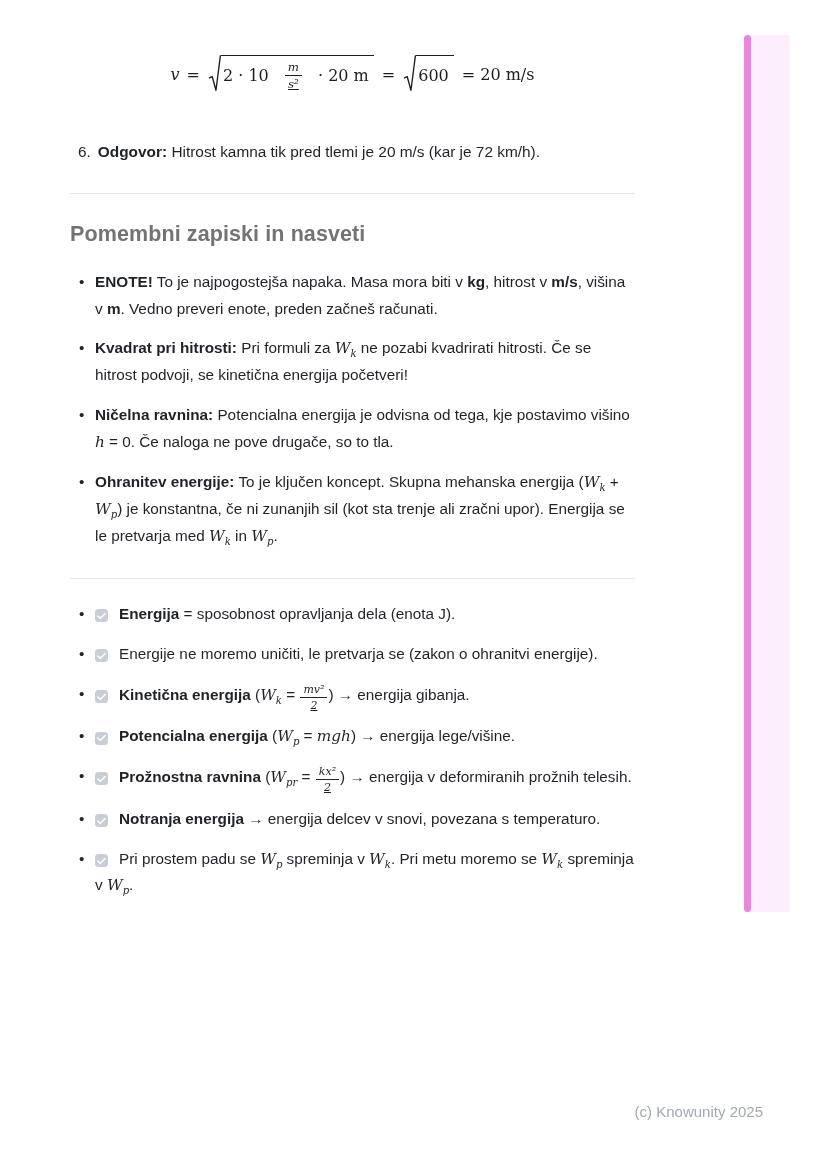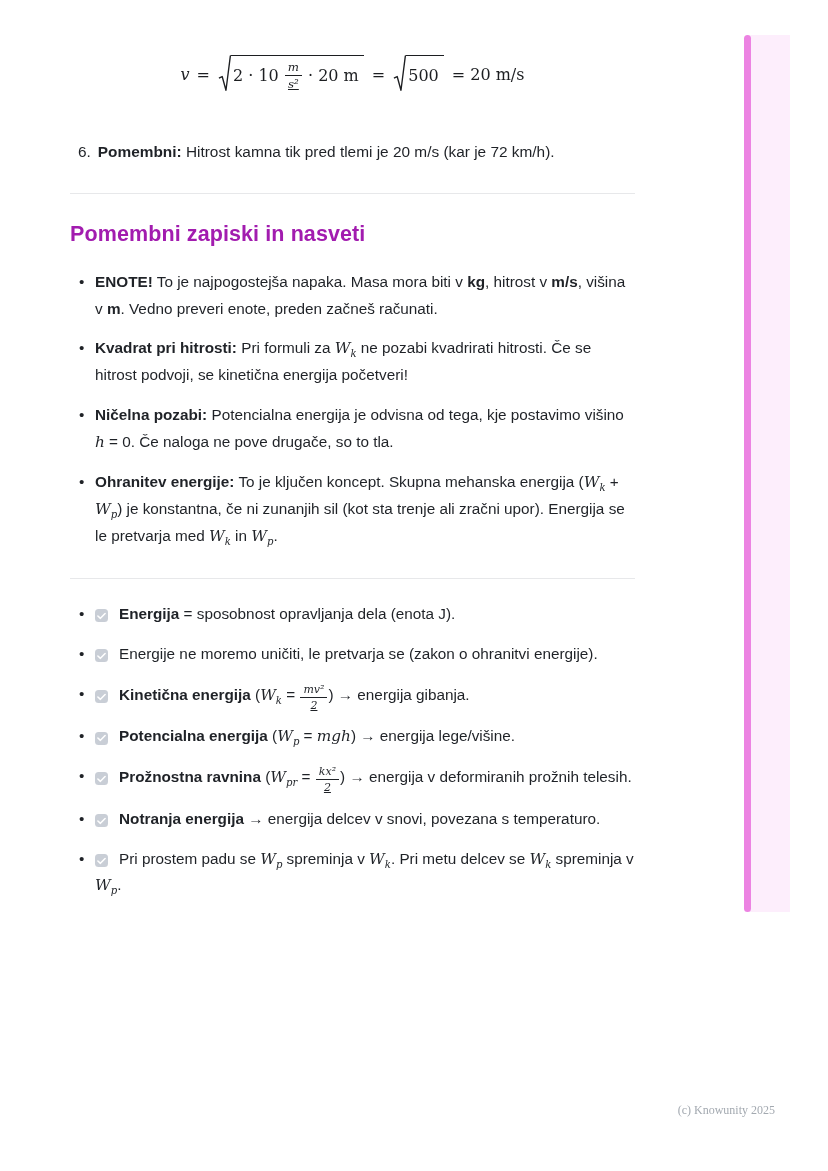--- a/index.html
+++ b/index.html
@@ -18,37 +18,37 @@
     display:flex; justify-content:center; align-items:center; gap:7px;
     font-family:"DejaVu Serif","Liberation Serif",serif; font-size:16px;
     color:#1c1e21; min-height:44px;
   }
   .mvar { font-family:"DejaVu Serif","Liberation Serif",serif; font-style:italic; }
   sub { font-size:0.66em; line-height:0; }
   .sqrt { display:inline-flex; align-items:stretch; margin:0 1px; }
   .radsvg { width:13px; flex:0 0 13px; display:block; }
   .sqrt .inner {
     border-top:1.4px solid currentColor; padding:2px 5px 0 2px;
-    display:inline-flex; align-items:center; gap:5px;
+    display:inline-flex; align-items:center; gap:15px;
   }
   .frac { display:inline-flex; flex-direction:column; align-items:center;
           font-size:0.74em; line-height:1.2; margin:0 1px; vertical-align:middle; }
   .frac .num { border-bottom:1px solid currentColor; padding:0 3px 1px; }
   .frac .den { padding-top:1px;text-decoration:underline; }
   .btext .frac { font-size:0.72em; display:inline-flex; transform:translateY(2px); }
 
   
   .answer { display:flex; margin-top:44px; padding-left:8px; line-height:1.6; font-size:15.4px; }
   .answer .num { flex:0 0 auto; margin-right:7px; }
   .bold { font-weight:700; }
 
   
   hr.divider { border:none; border-top:1px solid #e7e8ea; margin:28px 0 0; width:565px; }
   h2.section-title {
-    margin-top:28px; font-size:21.5px; font-weight:700; color:#a21caf;
+    margin-top:28px; font-size:21.5px; font-weight:700; color:#737373;
     letter-spacing:0.1px;
   }
   ul.bullets { list-style:none; margin-top:22px; }
   ul.bullets li { display:flex; margin-bottom:13px; line-height:1.76; font-size:15.3px; }
   .dot { flex:0 0 16px; margin-left:9px; color:#1f2227; }
   .btext { flex:1; }
 
   
   .checkbox {
     display:inline-flex; align-items:center; justify-content:center;
@@ -62,22 +62,22 @@
     position:absolute; top:35px; right:38px; width:42px; height:877px;
     background:#fdeefc;
   }
   .scroll-thumb {
     position:absolute; left:-4px; top:0; width:7px; height:100%;
     border-radius:4px; background:#ec83e2;
   }
 
   
   .footer {
-    position:absolute; top:1103px; right:53px;
-    color:#a3a9b0; font-size:12px;font-family:Liberation Serif, serif;
+    position:absolute; top:1103px; right:65px;
+    color:#a3a9b0; font-size:15px;
   }
 </style>
 </head>
 <body>
 
 <div class="page">
   <div class="content">
 
     <div class="formula-row">
       <span class="mvar">v</span>
@@ -93,46 +93,46 @@
             <span class="den">s²</span>
           </span>
           <span>· 20 m</span>
         </span>
       </span>
       <span>=</span>
       <span class="sqrt">
         <svg class="radsvg" viewBox="0 0 14 40" preserveAspectRatio="none" aria-hidden="true">
           <path d="M1 25 L4.5 23.2 L8.6 38 L13.3 1 L14 1" fill="none" stroke="currentColor" stroke-width="1.35" vector-effect="non-scaling-stroke" stroke-linejoin="round"></path>
         </svg>
-        <span class="inner">500</span>
+        <span class="inner">600</span>
       </span>
       <span>= 20 m/s</span>
     </div>
 
     <div class="answer">
       <span class="num">6.</span>
-      <div class="btext"><span class="bold">Pomembni:</span><span> Hitrost kamna tik pred tlemi je 20 m/s (kar je 72 km/h).</span></div>
+      <div class="btext"><span class="bold">Odgovor:</span><span> Hitrost kamna tik pred tlemi je 20 m/s (kar je 72 km/h).</span></div>
     </div>
 
     <hr class="divider">
 
     <h2 class="section-title">Pomembni zapiski in nasveti</h2>
     <ul class="bullets">
 
     <li class="bullet-item">
           <span class="dot">•</span>
           <div class="btext"><span class="bold">ENOTE!</span><span> To je najpogostejša napaka. Masa mora biti v </span><span class="bold">kg</span><span>, hitrost v </span><span class="bold">m/s</span><span>, višina v </span><span class="bold">m</span><span>. Vedno preveri enote, preden začneš računati.</span></div>
         </li>
         <li class="bullet-item">
           <span class="dot">•</span>
           <div class="btext"><span class="bold">Kvadrat pri hitrosti:</span><span> Pri formuli za </span><span class="mvar">W<sub>k</sub></span><span> ne pozabi kvadrirati hitrosti. Če se hitrost podvoji, se kinetična energija početveri!</span></div>
         </li>
         <li class="bullet-item">
           <span class="dot">•</span>
-          <div class="btext"><span class="bold">Ničelna pozabi:</span><span> Potencialna energija je odvisna od tega, kje postavimo višino </span><span class="mvar">h</span><span> = 0. Če naloga ne pove drugače, so to tla.</span></div>
+          <div class="btext"><span class="bold">Ničelna ravnina:</span><span> Potencialna energija je odvisna od tega, kje postavimo višino </span><span class="mvar">h</span><span> = 0. Če naloga ne pove drugače, so to tla.</span></div>
         </li>
         <li class="bullet-item">
           <span class="dot">•</span>
           <div class="btext"><span class="bold">Ohranitev energije:</span><span> To je ključen koncept. Skupna mehanska energija (</span><span class="mvar">W<sub>k</sub></span><span> + </span><span class="mvar">W<sub>p</sub></span><span>) je konstantna, če ni zunanjih sil (kot sta trenje ali zračni upor). Energija se le pretvarja med </span><span class="mvar">W<sub>k</sub></span><span> in </span><span class="mvar">W<sub>p</sub></span><span>.</span></div>
         </li>
       </ul>
 
     <hr class="divider">
 
     <ul class="bullets">
@@ -203,21 +203,21 @@
             </span><span><span class="bold">Notranja energija</span><span> → energija delcev v snovi, povezana s temperaturo.</span></span>
           </div>
         </li>
         <li class="bullet-item">
           <span class="dot">•</span>
           <div class="btext">
             <span class="checkbox">
               <svg width="9" height="8" viewBox="0 0 10 8" aria-hidden="true">
                 <path d="M1 4 L3.8 6.6 L9 1.2" stroke="#ffffff" stroke-width="1.7" fill="none" stroke-linecap="round" stroke-linejoin="round"></path>
               </svg>
-            </span><span><span>Pri prostem padu se </span><span class="mvar">W<sub>p</sub></span><span> spreminja v </span><span class="mvar">W<sub>k</sub></span><span>. Pri metu delcev se </span><span class="mvar">W<sub>k</sub></span><span> spreminja v </span><span class="mvar">W<sub>p</sub></span><span>.</span></span>
+            </span><span><span>Pri prostem padu se </span><span class="mvar">W<sub>p</sub></span><span> spreminja v </span><span class="mvar">W<sub>k</sub></span><span>. Pri metu moremo se </span><span class="mvar">W<sub>k</sub></span><span> spreminja v </span><span class="mvar">W<sub>p</sub></span><span>.</span></span>
           </div>
         </li>
       </ul>
 
   </div>
 
   <div class="scroll-track">
     <div class="scroll-thumb"></div>
   </div>
 

